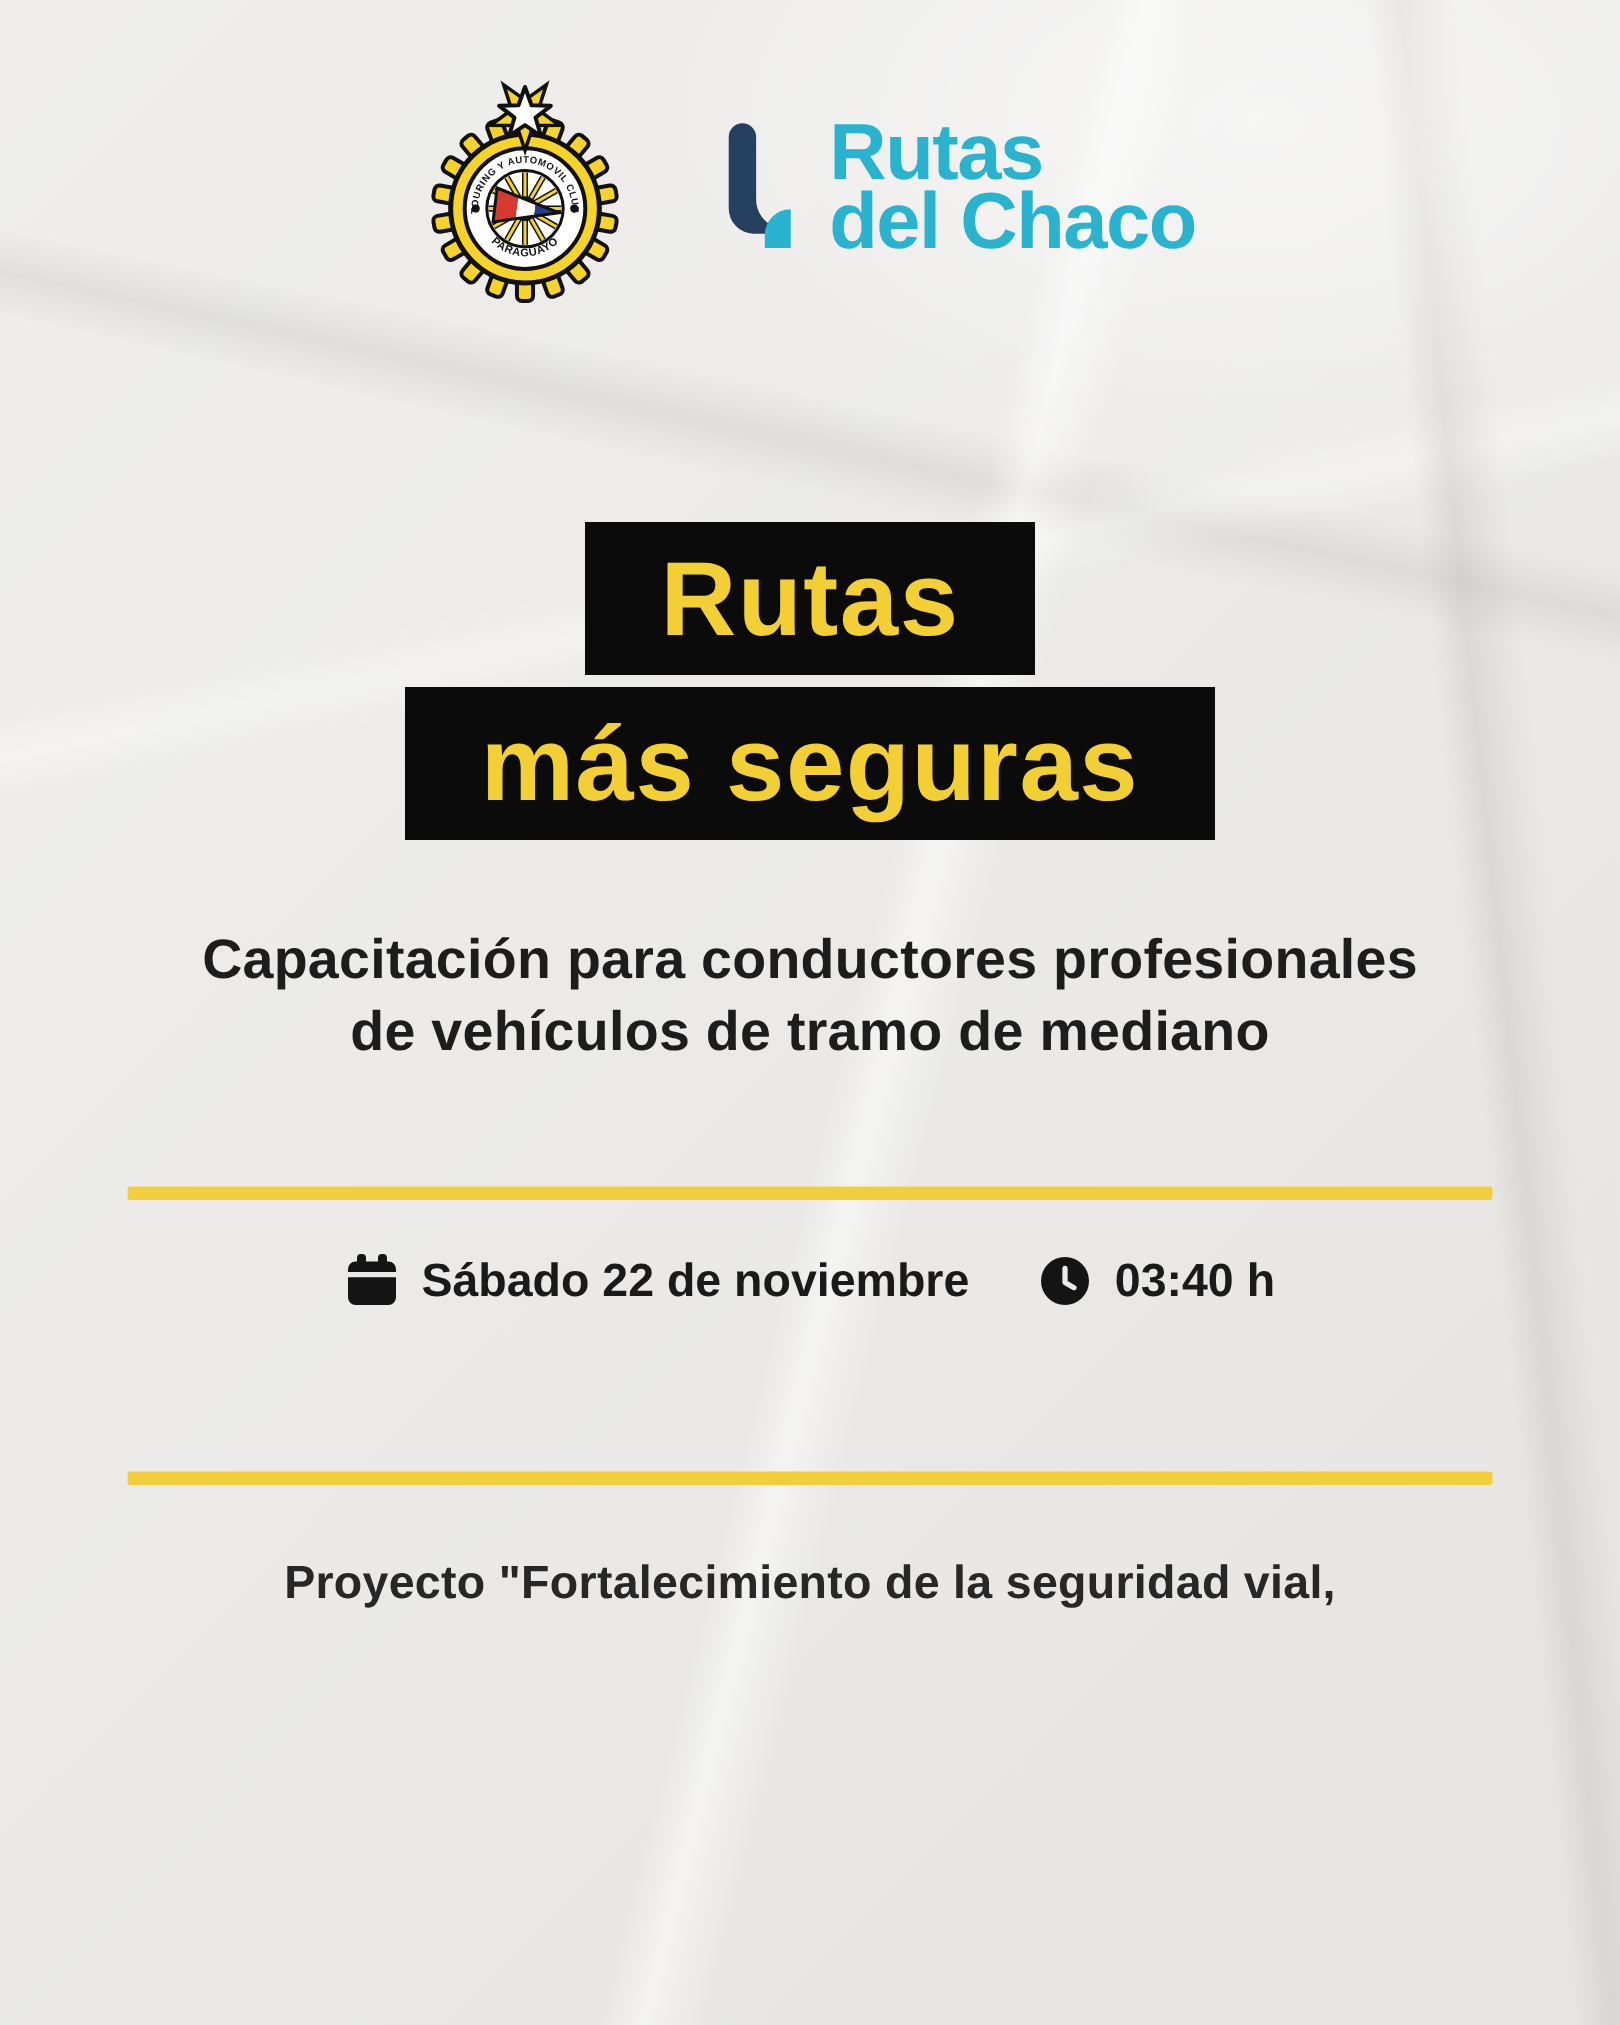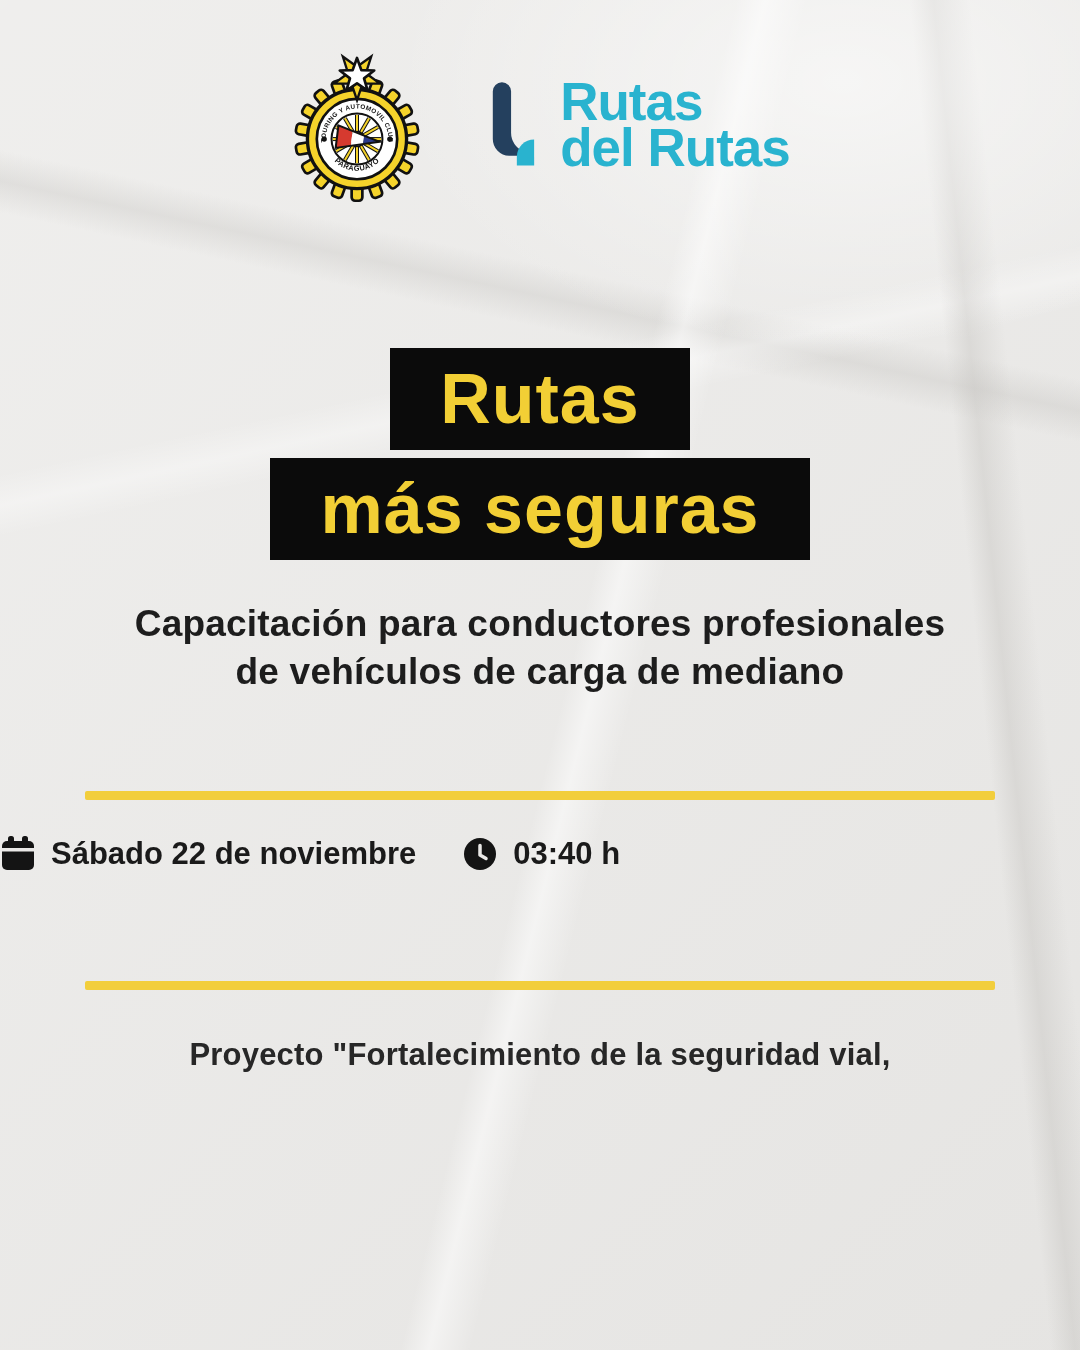--- a/index.html
+++ b/index.html
@@ -32,30 +32,30 @@
     letter-spacing:-1px;padding-top:2px;
   }
   .title{position:absolute;top:348px;left:0;width:100%;text-align:center;}
   .title-box{
     display:inline-block;background:#0b0b0b;color:#f2cf35;
     font-weight:bold;font-size:70px;line-height:70px;
     padding:16px 50px;letter-spacing:1px;
   }
   .title-row2{margin-top:8px;border-radius:12px;}
   .subtitle{
-    position:absolute;top:600px;left:0;width:100%;text-align:center;
+    position:absolute;top:616px;left:0;width:100%;text-align:center;
     color:#1d1d1d;font-weight:bold;font-size:37px;line-height:48px;
     letter-spacing:0.2px;
   }
   .divider{position:absolute;left:85px;width:910px;height:9px;background:#f2ce3c;border-radius:2px;}
   .divider-1{top:791px;}
   .divider-2{top:981px;}
   .details{
     position:absolute;top:836px;left:0;width:100%;
-    display:flex;align-items:center;gap:16px;
+    display:flex;flex-direction:column;align-items:center;gap:16px;
     color:#1a1a1a;font-weight:bold;font-size:31px;
   }
   .detail-row{display:flex;align-items:center;justify-content:center;gap:46px;}
   .detail-item{display:flex;align-items:center;gap:15px;}
   .ic-cal,.ic-clock{width:36px;height:36px;display:block;}
   .ic-pin{width:28px;height:40px;display:block;}
   .project{
     position:absolute;top:1032px;left:0;width:100%;text-align:center;
     color:#272727;font-weight:bold;font-size:31px;line-height:45px;
     letter-spacing:0.2px;
@@ -146,33 +146,33 @@
       <polygon points="100,19 106.5,37.1 125.7,37.7 110.5,49.4 115.9,67.8 100,57 84.1,67.8 89.5,49.4 74.3,37.7 93.5,37.1" fill="#ffffff" stroke="#111111" stroke-width="4" stroke-linejoin="round"></polygon>
     </svg>
 
     <div class="rde">
       <svg class="rde-mark" viewBox="0 0 52 92" aria-hidden="true">
         <path d="M5,11 a9.5,9.5 0 0 1 19,0 v43 a21,21 0 0 0 13,19.5 v4.5 h-15 a17.5,17.5 0 0 1 -17,-17.5 z" fill="#24405E"></path>
         <path d="M30,88 v-9 a18,18 0 0 1 18,-18 v27 z" fill="#29B3CF"></path>
       </svg>
       <div class="rde-text">
         <div>Rutas</div>
-        <div>del Rutas</div>
+        <div>del Chaco</div>
       </div>
     </div>
   </div>
 
   <div class="title">
     <div><span class="title-box">Rutas</span></div>
     <div class="title-row2"><span class="title-box">más seguras</span></div>
   </div>
 
   <div class="subtitle">
     <div>Capacitación para conductores profesionales</div>
-    <div>de vehículos de carga de mediano</div>
+    <div>de vehículos de tramo de mediano</div>
   </div>
 
   <div class="divider divider-1"></div>
 
   <div class="details">
     <div class="detail-row">
       <span class="detail-item">
         <svg class="ic-cal" viewBox="0 0 36 36" aria-hidden="true">
           <rect x="2" y="5" width="32" height="29" rx="5" fill="#141414"></rect>
           <rect x="8" y="0" width="6" height="10" rx="2.5" fill="#141414"></rect>

